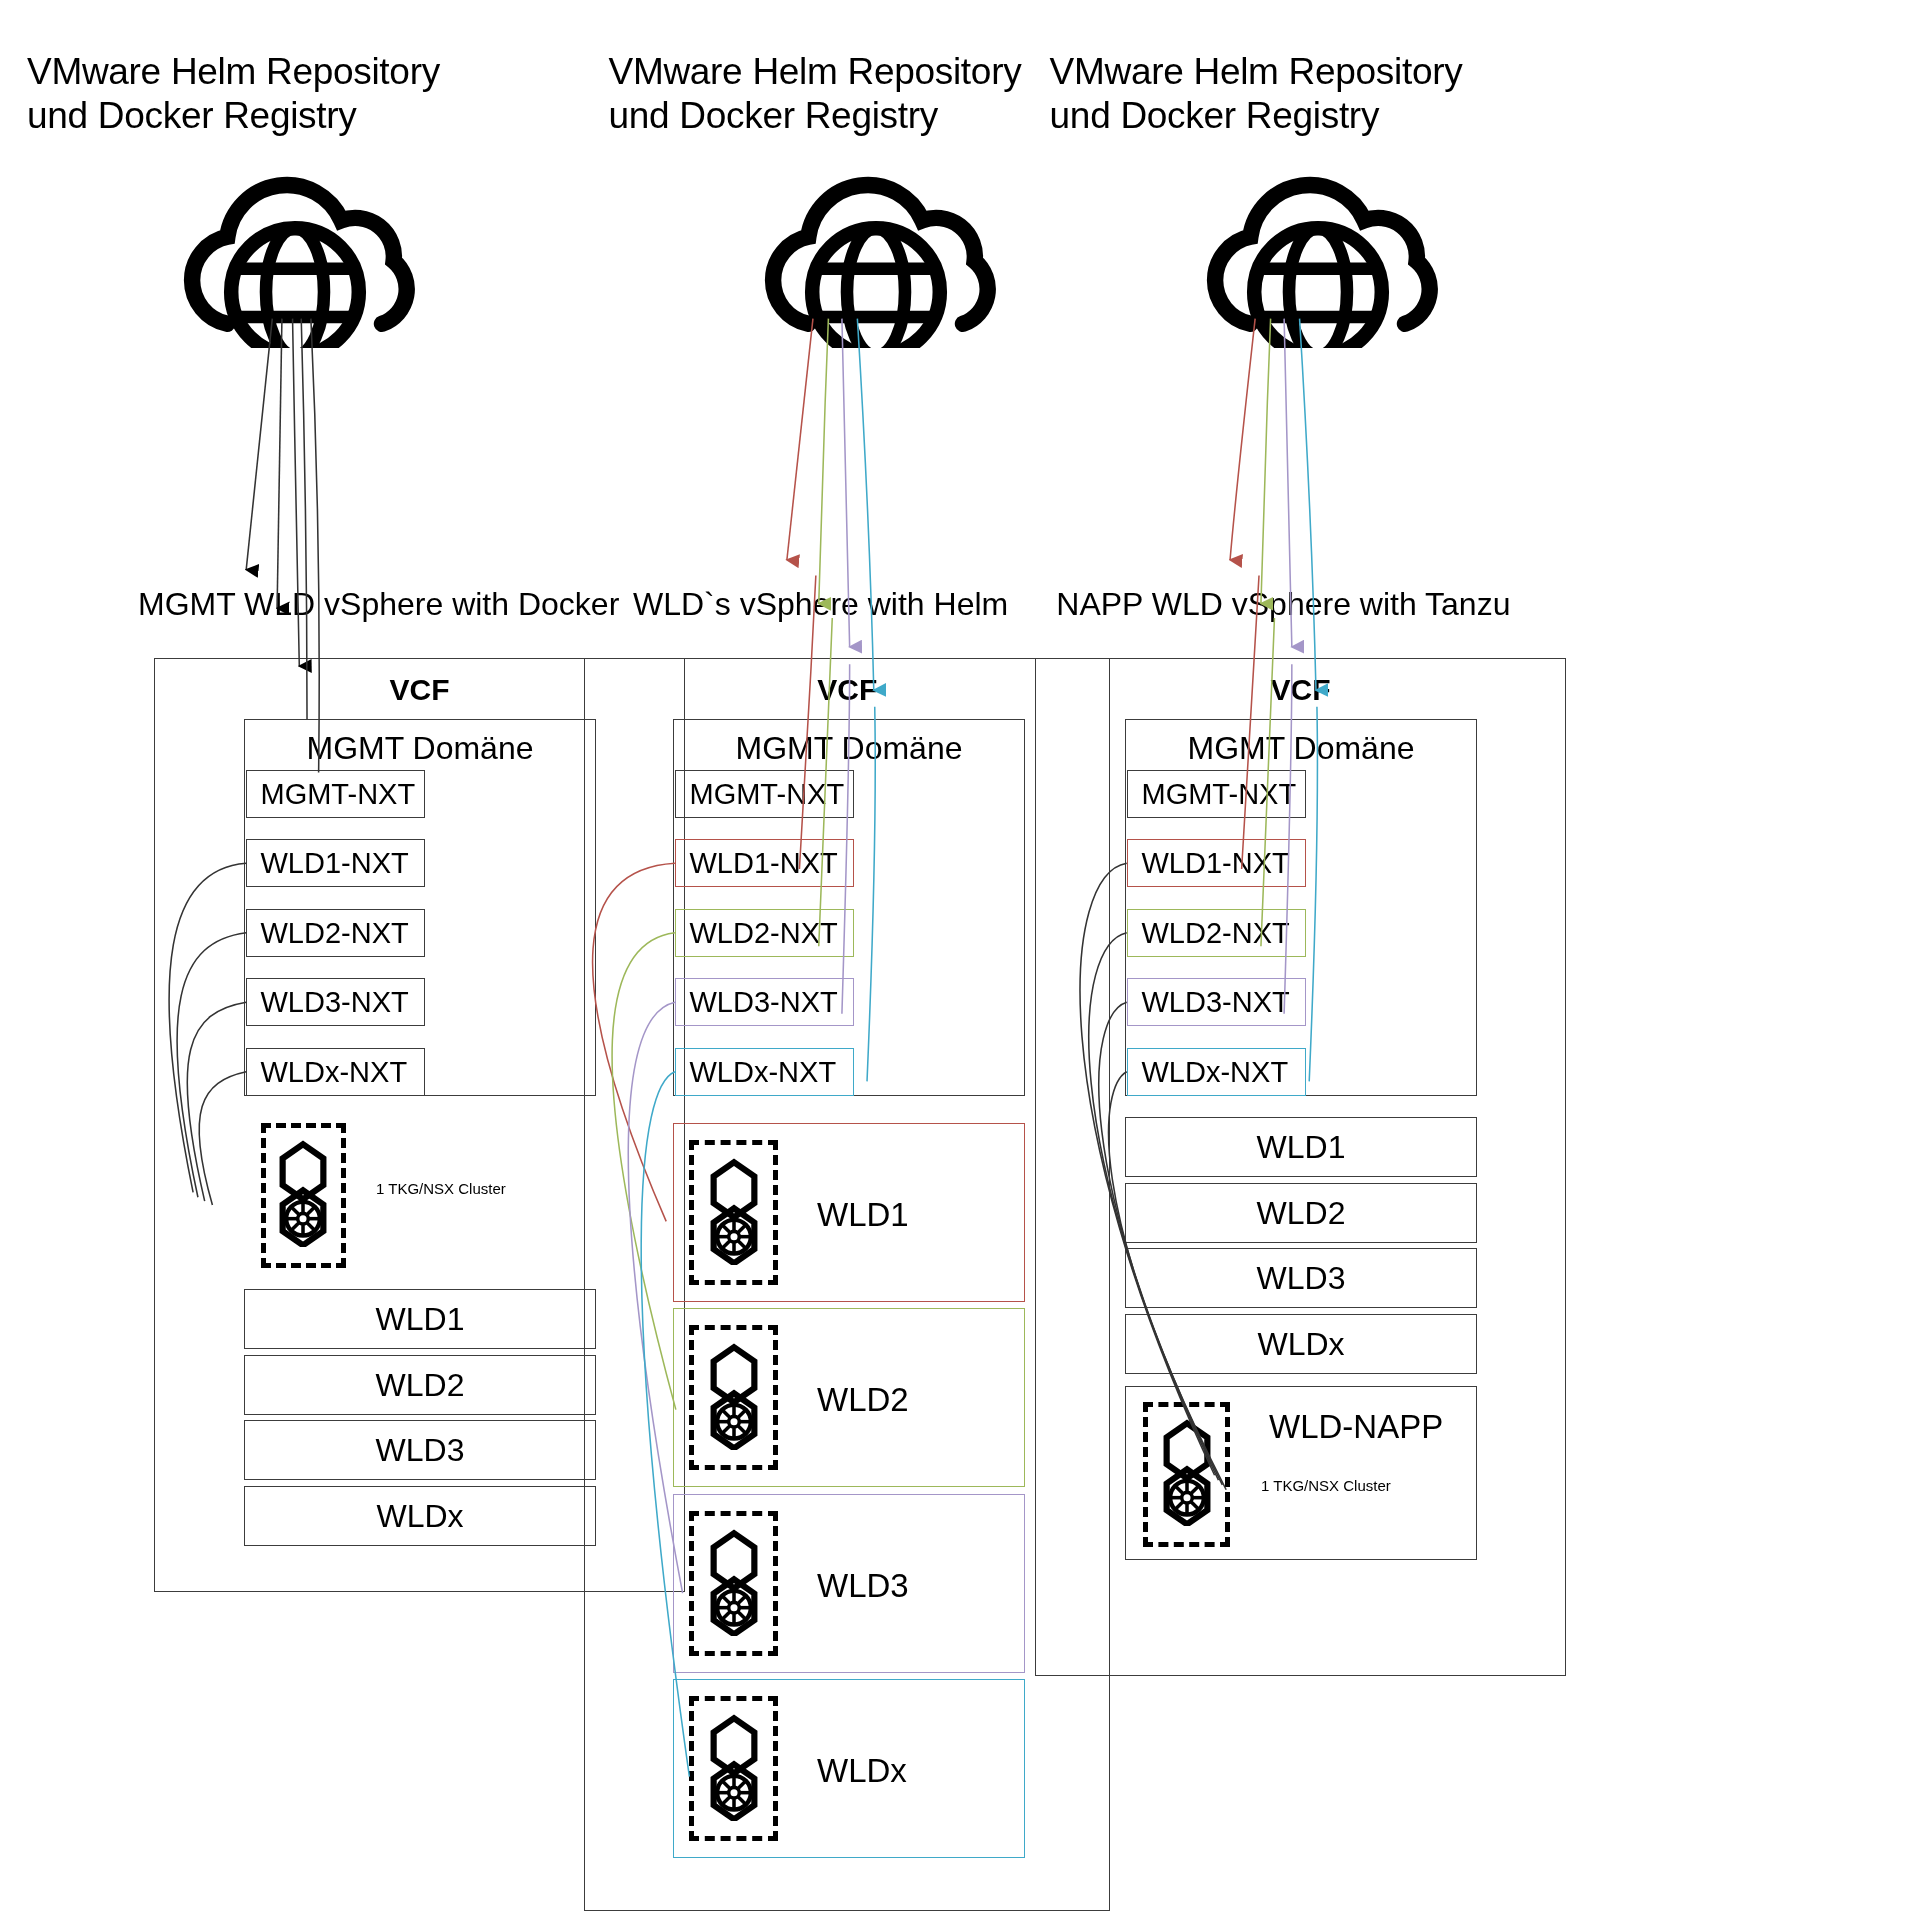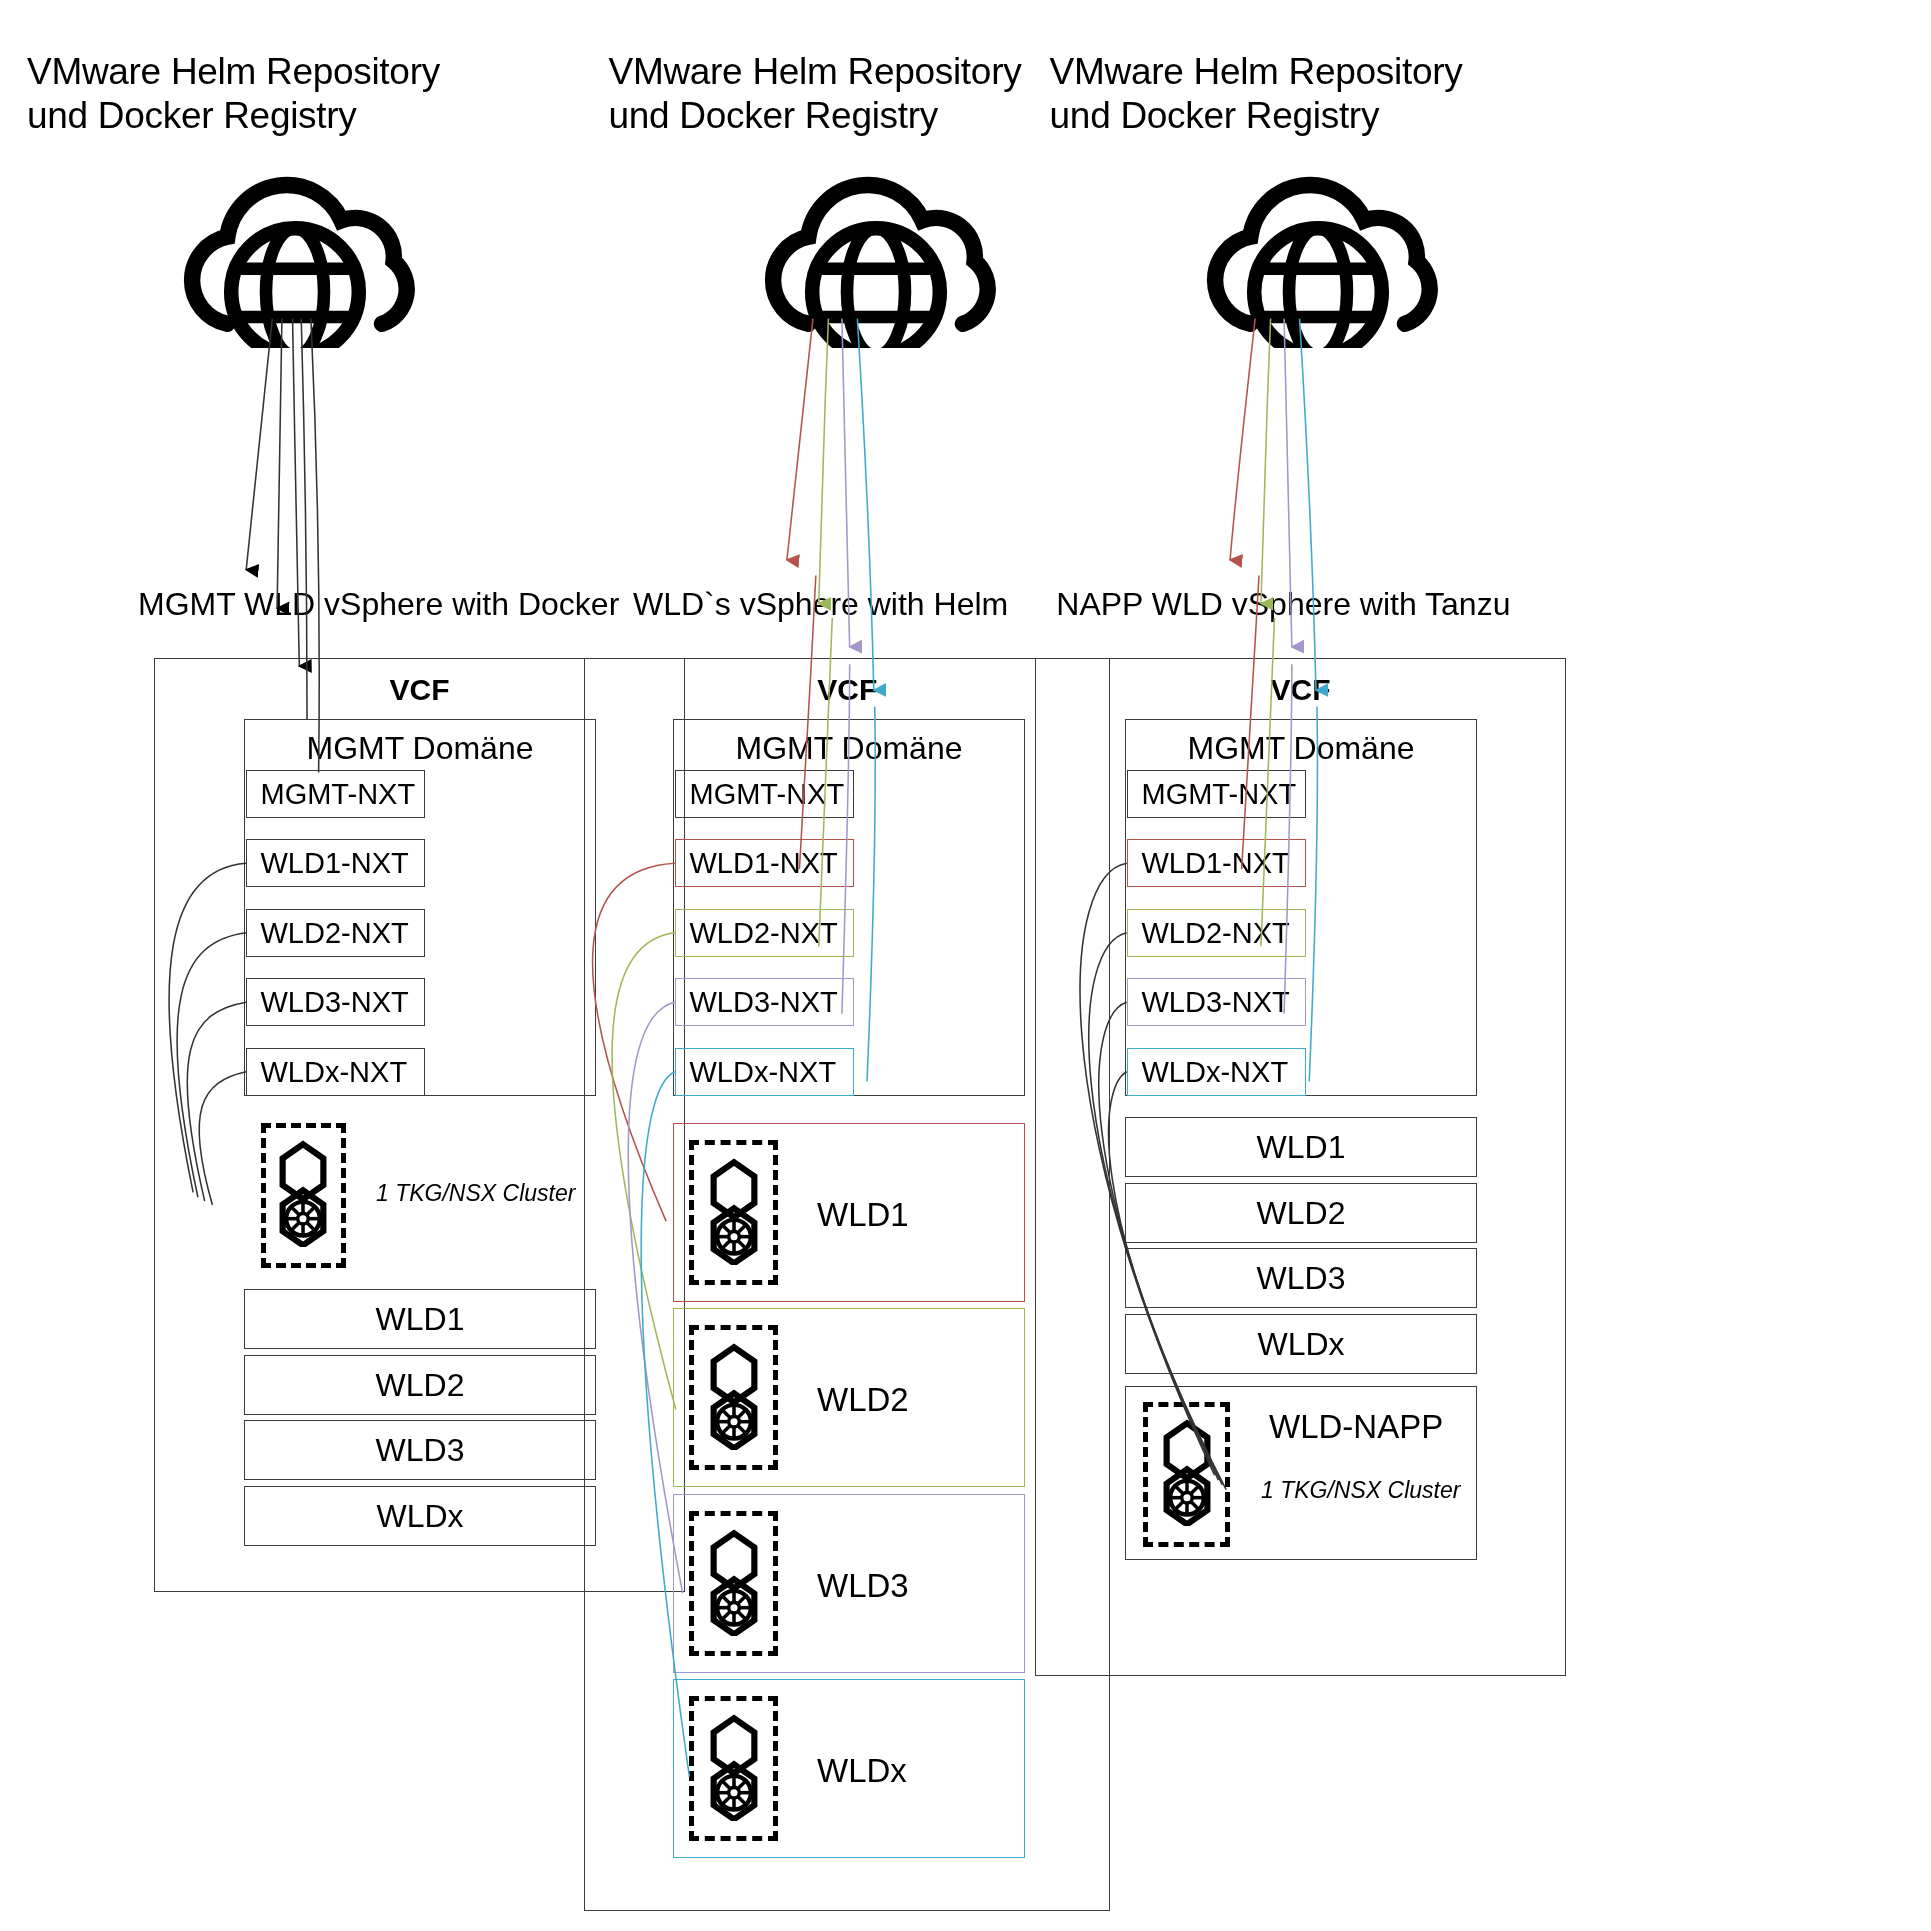--- a/index.html
+++ b/index.html
@@ -144,23 +144,22 @@
     transform: translate(-50%, -50%);
   }
 
   .cluster-title {
     position: absolute;
     font-size: 33px;
     white-space: nowrap;
   }
   .cluster-sub {
     position: absolute;
-    font-size: 23px;
+    font-size: 15px;
     white-space: nowrap;
-    font-style: italic;
   }
 
   
   .link-layer {
     position: absolute;
     left: 0; top: 0;
     width: 1931px;
     height: 1931px;
     pointer-events: none;
   }

